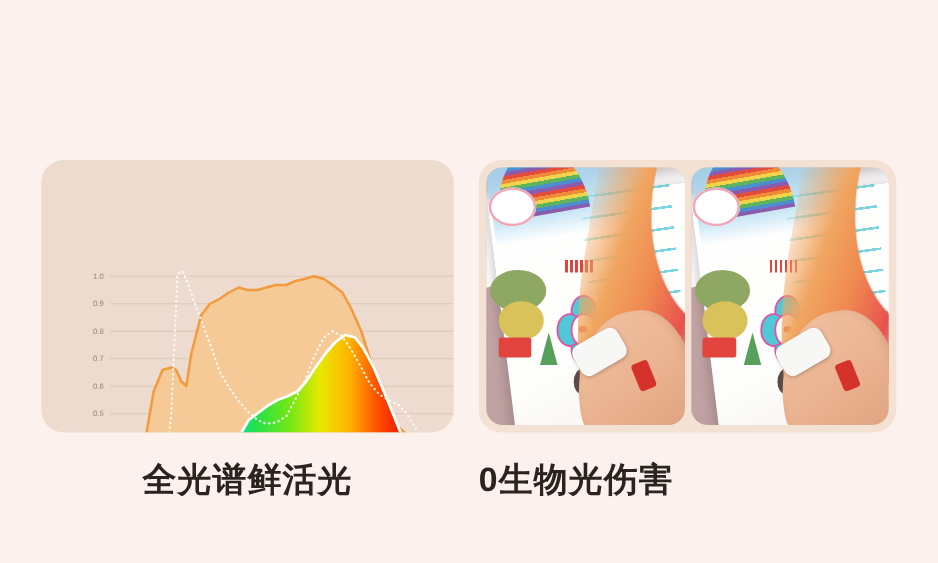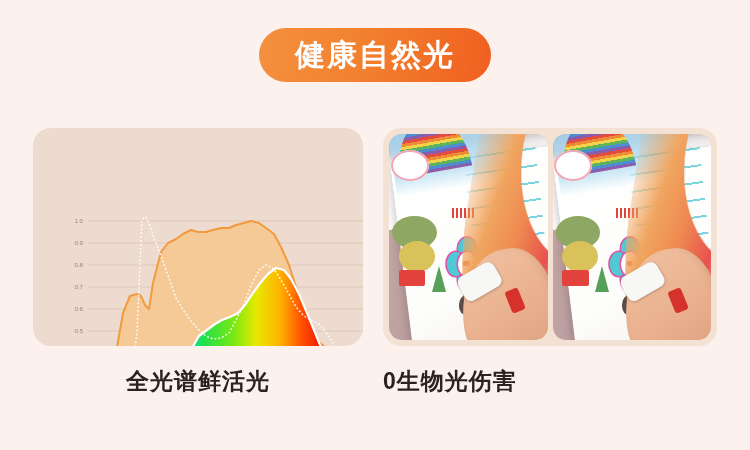--- a/index.html
+++ b/index.html
@@ -204,37 +204,34 @@
     width: 9%; height: 11%;
     background: #d6322c;
     border-radius: 3px;
     transform: rotate(-22deg);
   }
 
   
   .caption {
     position: absolute;
     top: 366px;
-    font-size: 23px;
+    font-size: 27px;
     font-weight: bold;
     color: #2b2320;
     letter-spacing: 1px;
     white-space: nowrap;
   }
   .cap-left  { left: 33px;  width: 330px; text-align: center; }
   .cap-right { left: 383px; width: 334px; text-align: left; }
 </style>
 </head>
 <body>
 
 <div class="stage">
 
-  <div class="title-pill">
-    <span>健康自然光</span>
-  </div>
 
   <div class="panels">
 
     <div class="card-left">
       <div class="chart">
         <svg viewBox="0 0 330 218" preserveAspectRatio="none">
           <defs>
             <linearGradient id="spec" x1="0" y1="0" x2="1" y2="0">
               <stop offset="0.00" stop-color="#3a0a6b"></stop>
               <stop offset="0.07" stop-color="#3a12c8"></stop>

